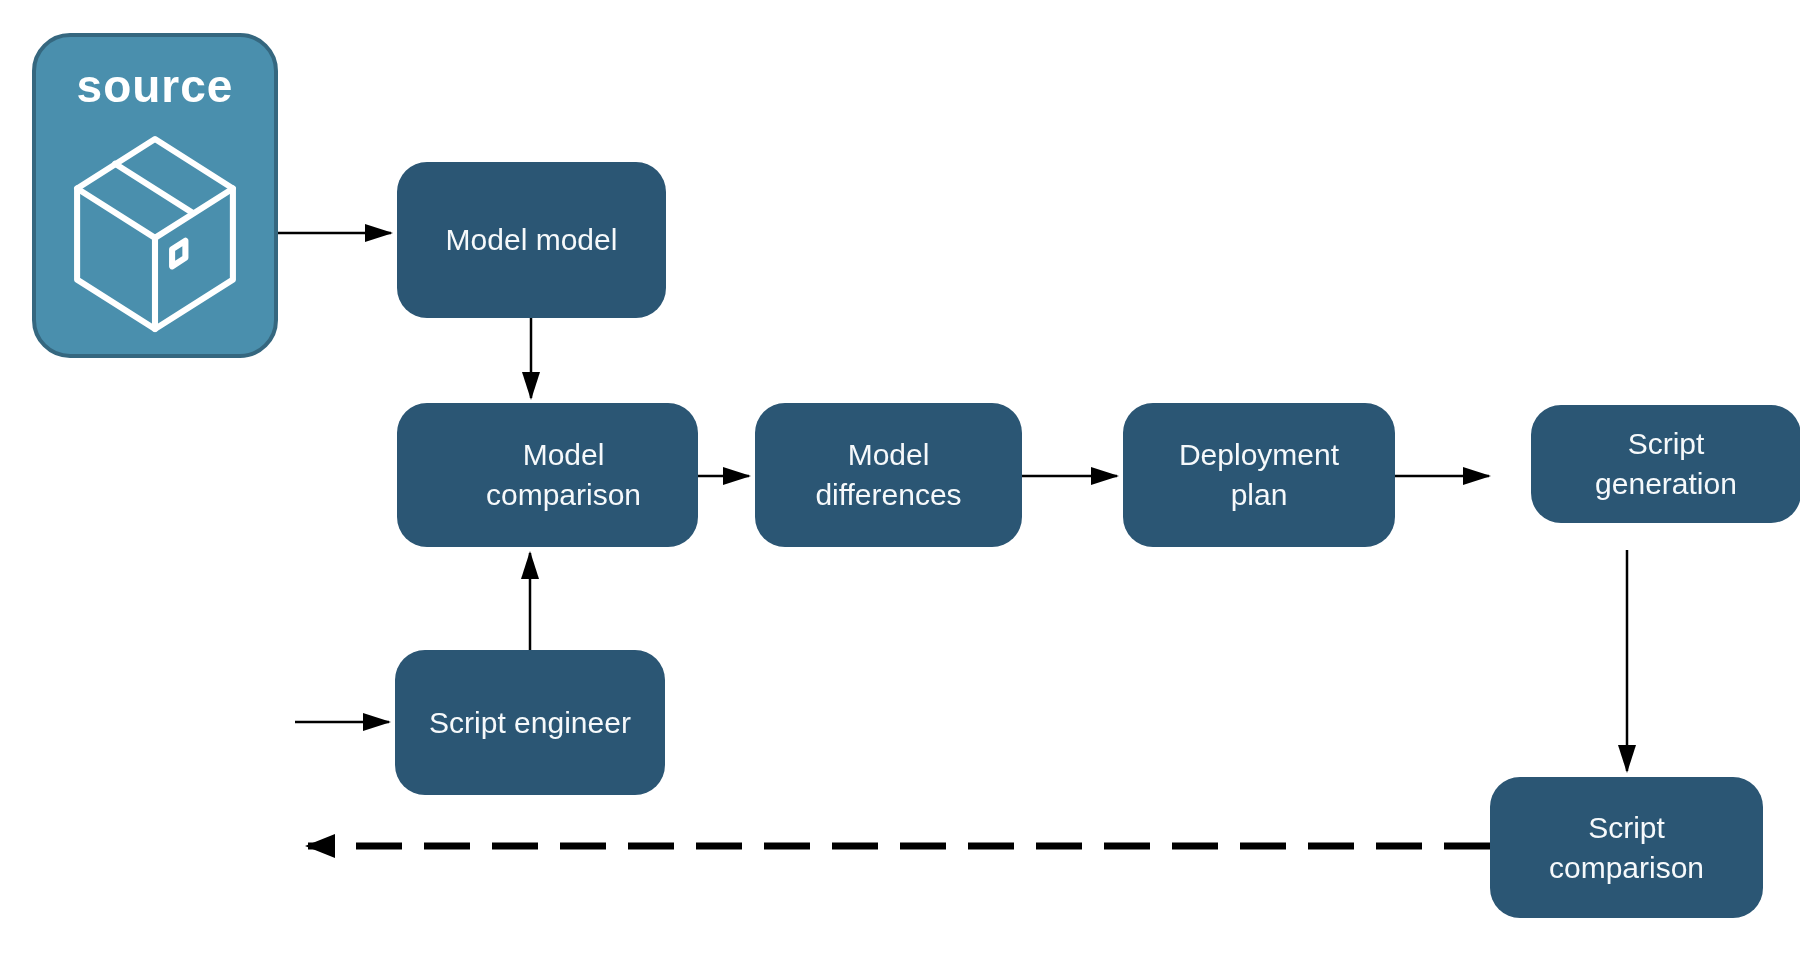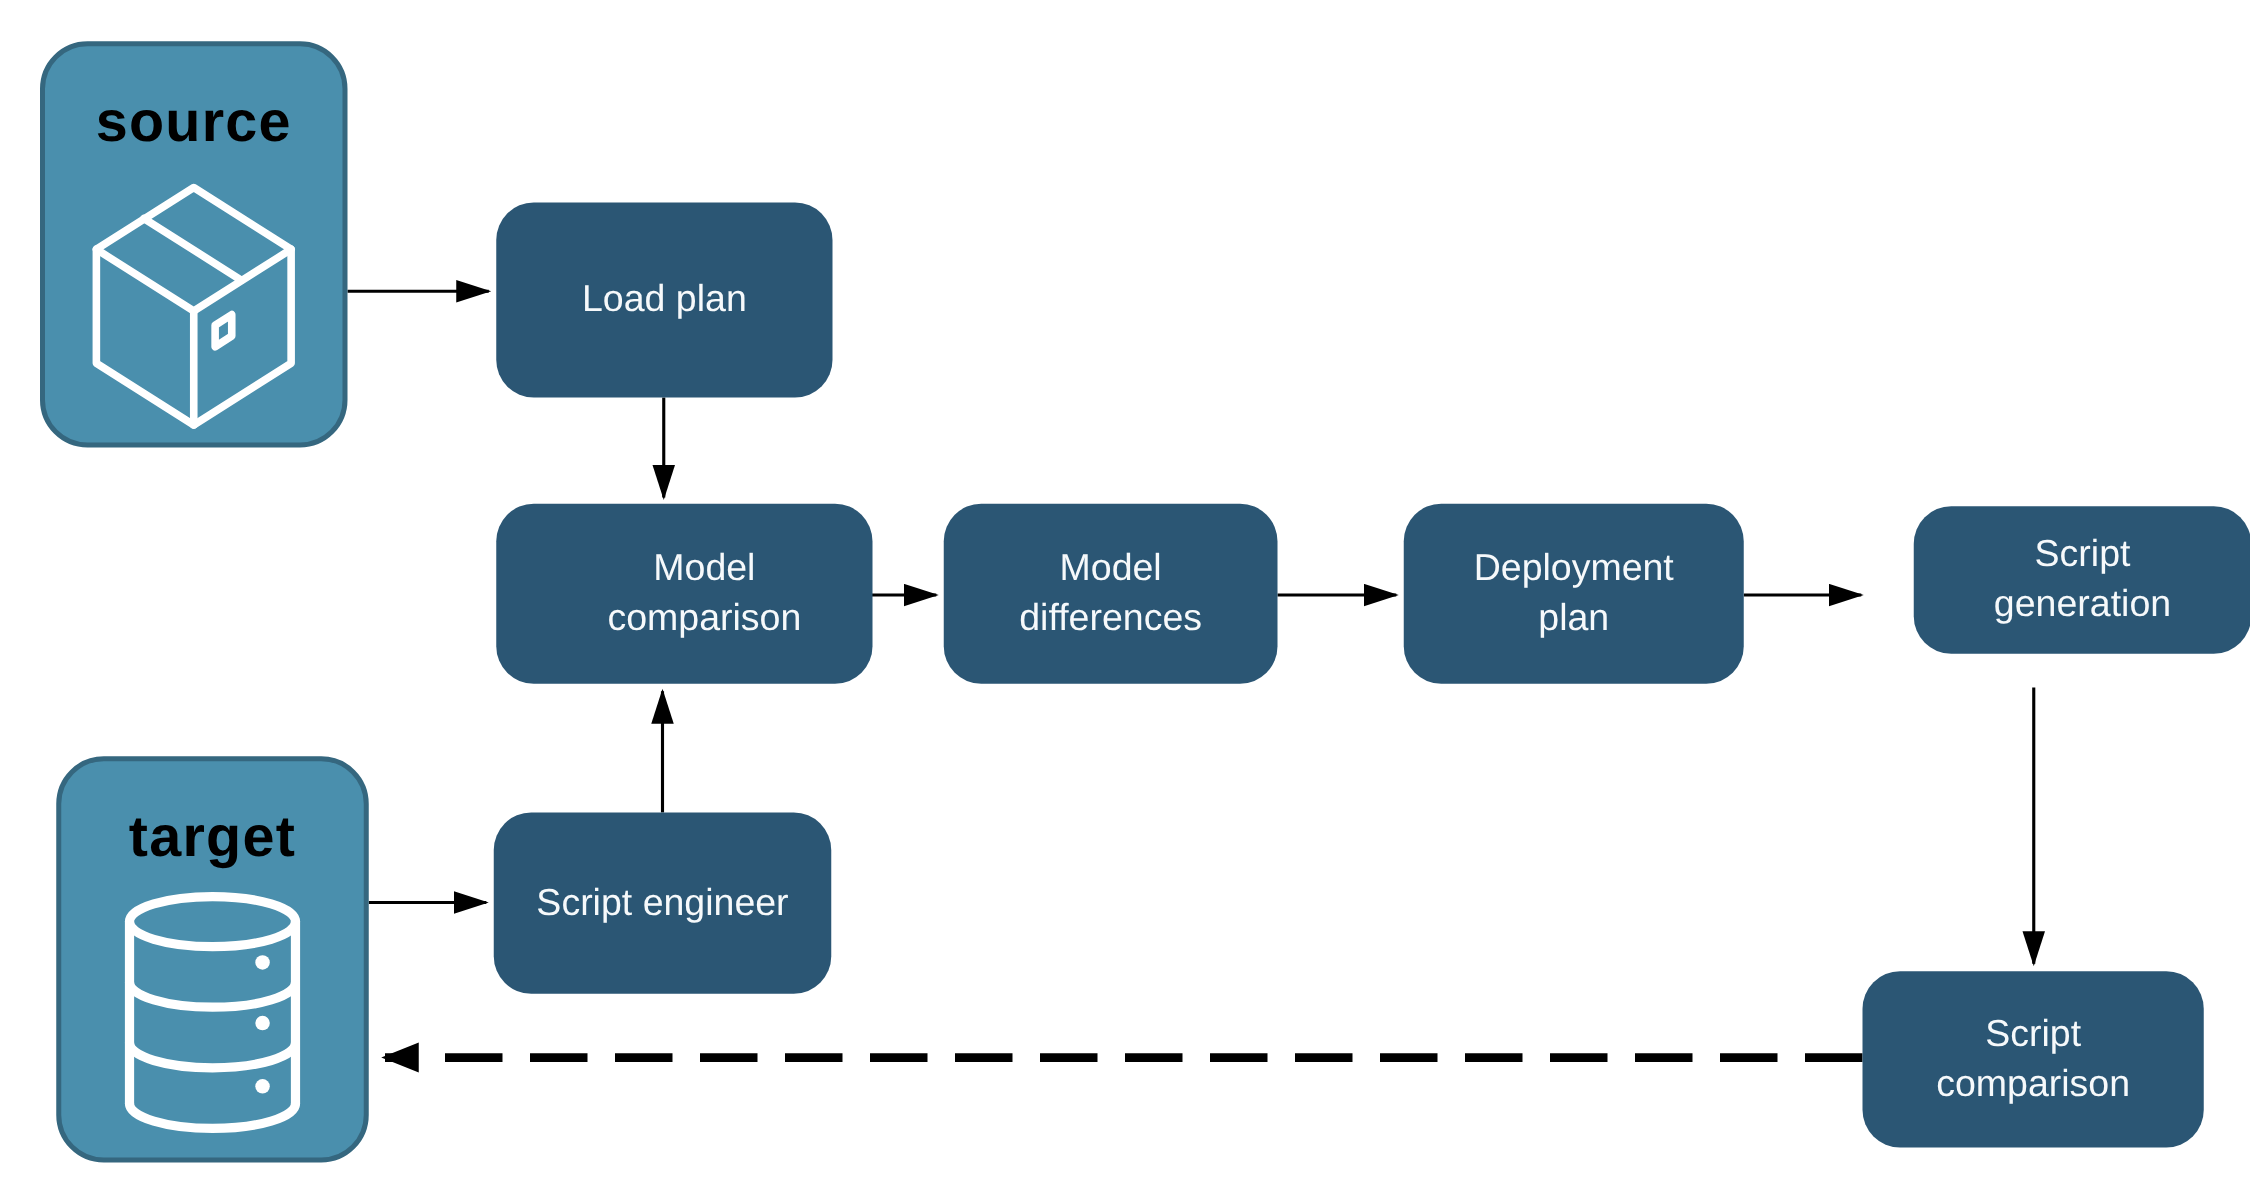--- a/index.html
+++ b/index.html
@@ -23,21 +23,21 @@
   #node-script-execution  { left:1490px; top:777px; width:273px; height:141px; }
   
   .entity {
     position:absolute; background:#4A8FAD; border:4px solid #35677F;
     border-radius:38px; box-sizing:border-box;
     display:flex; flex-direction:column; align-items:center;
   }
   #entity-source { left:32px; top:33px;  width:246px; height:325px; }
   #entity-target { left:45px; top:605px; width:250px; height:325px; }
   .entity .title {
-    margin-top:35px; color:#000000; font-size:46px; font-weight:bold;
+    margin-top:24px; color:#ffffff; font-size:46px; font-weight:bold;
     line-height:50px; letter-spacing:1px;
   }
   .entity .icon { display:block; }
   #entity-source .icon { margin-top:24px; }
   #entity-target .icon { margin-top:18px; }
   
   #edges { position:absolute; left:0; top:0; pointer-events:none; }
   .edge { stroke:#000000; stroke-width:2.5; fill:none; }
   .edge-dashed { stroke:#000000; stroke-width:7; fill:none; stroke-dasharray:46 22; }
 </style>
@@ -72,39 +72,23 @@
       <svg width="190" height="200" viewBox="0 0 100 105" fill="none" stroke="#ffffff" stroke-width="3.2" stroke-linejoin="round" stroke-linecap="round">
         <path d="M50,2 L91,28 L91,76 L50,102 L9,76 L9,28 Z"></path>
         <path d="M9,28 L50,54 L91,28"></path>
         <path d="M50,54 L50,102"></path>
         <path d="M29,15 L70,41"></path>
         <path d="M59,60 L66,55.5 L66,64.5 L59,69 Z"></path>
       </svg>
     </span>
   </div>
 
-  <div class="entity" id="entity-target">
-    <div class="title">target</div>
-    <span class="icon">
-      <svg width="148" height="196" viewBox="0 0 140 186" fill="none" stroke="#ffffff" stroke-width="7" stroke-linecap="round">
-        <ellipse cx="70" cy="24" rx="63" ry="19"></ellipse>
-        <path d="M7,24 L7,162"></path>
-        <path d="M133,24 L133,162"></path>
-        <path d="M7,162 A63,19 0 0 0 133,162"></path>
-        <path d="M7,70 A63,19 0 0 0 133,70"></path>
-        <path d="M7,116 A63,19 0 0 0 133,116"></path>
-        <circle cx="108" cy="55" r="5.5" fill="#ffffff" stroke="none"></circle>
-        <circle cx="108" cy="101" r="5.5" fill="#ffffff" stroke="none"></circle>
-        <circle cx="108" cy="149" r="5.5" fill="#ffffff" stroke="none"></circle>
-      </svg>
-    </span>
-  </div>
 
   <div class="node" id="node-load-model">
-    <span class="lbl">Load plan</span>
+    <span class="lbl">Model model</span>
   </div>
   <div class="node" id="node-model-comparison">
     <span class="lbl">Model comparison</span>
   </div>
   <div class="node" id="node-model-differences">
     <span class="lbl">Model differences</span>
   </div>
   <div class="node" id="node-deployment-plan">
     <span class="lbl">Deployment plan</span>
   </div>

